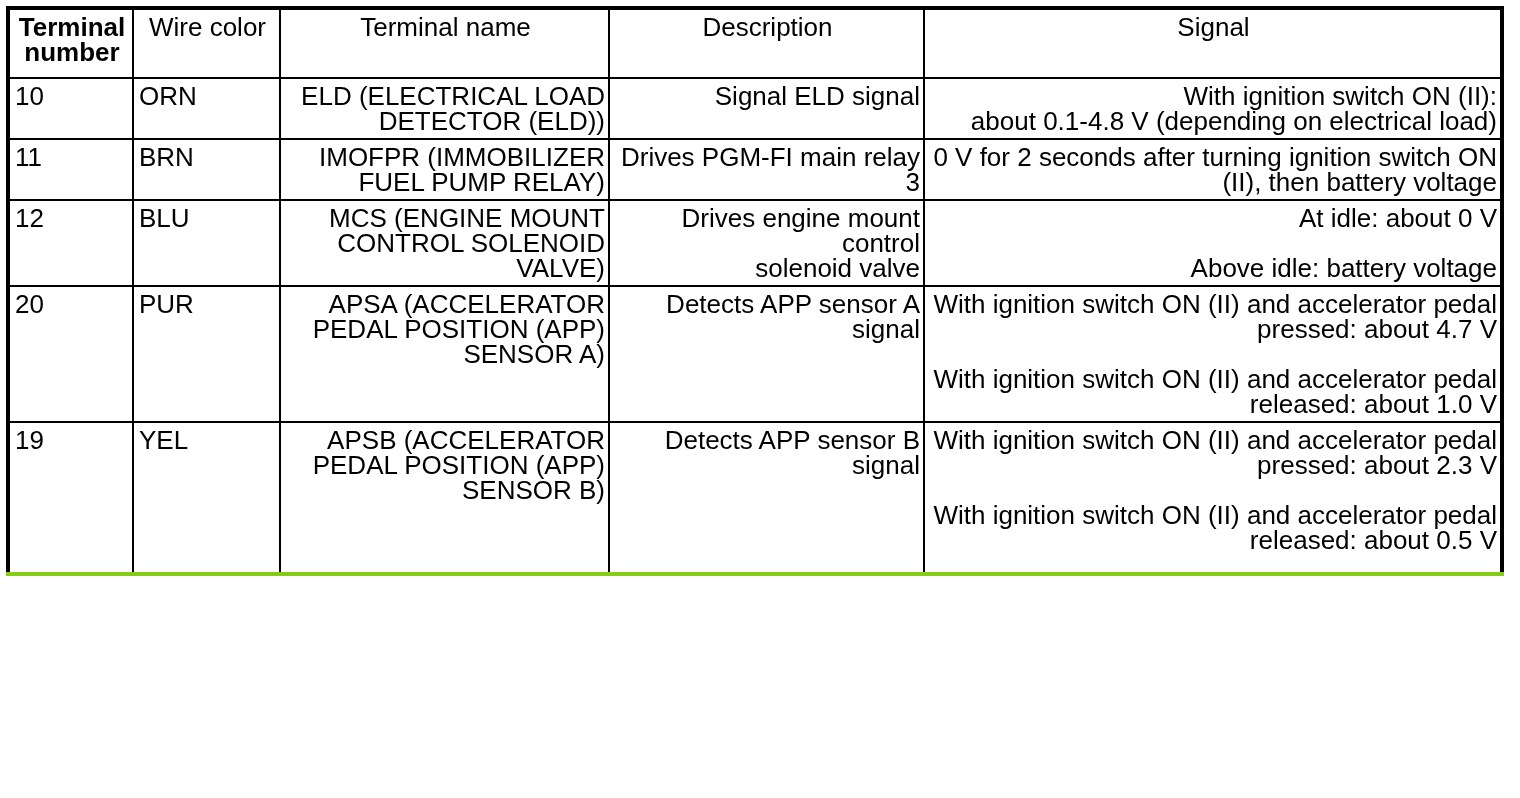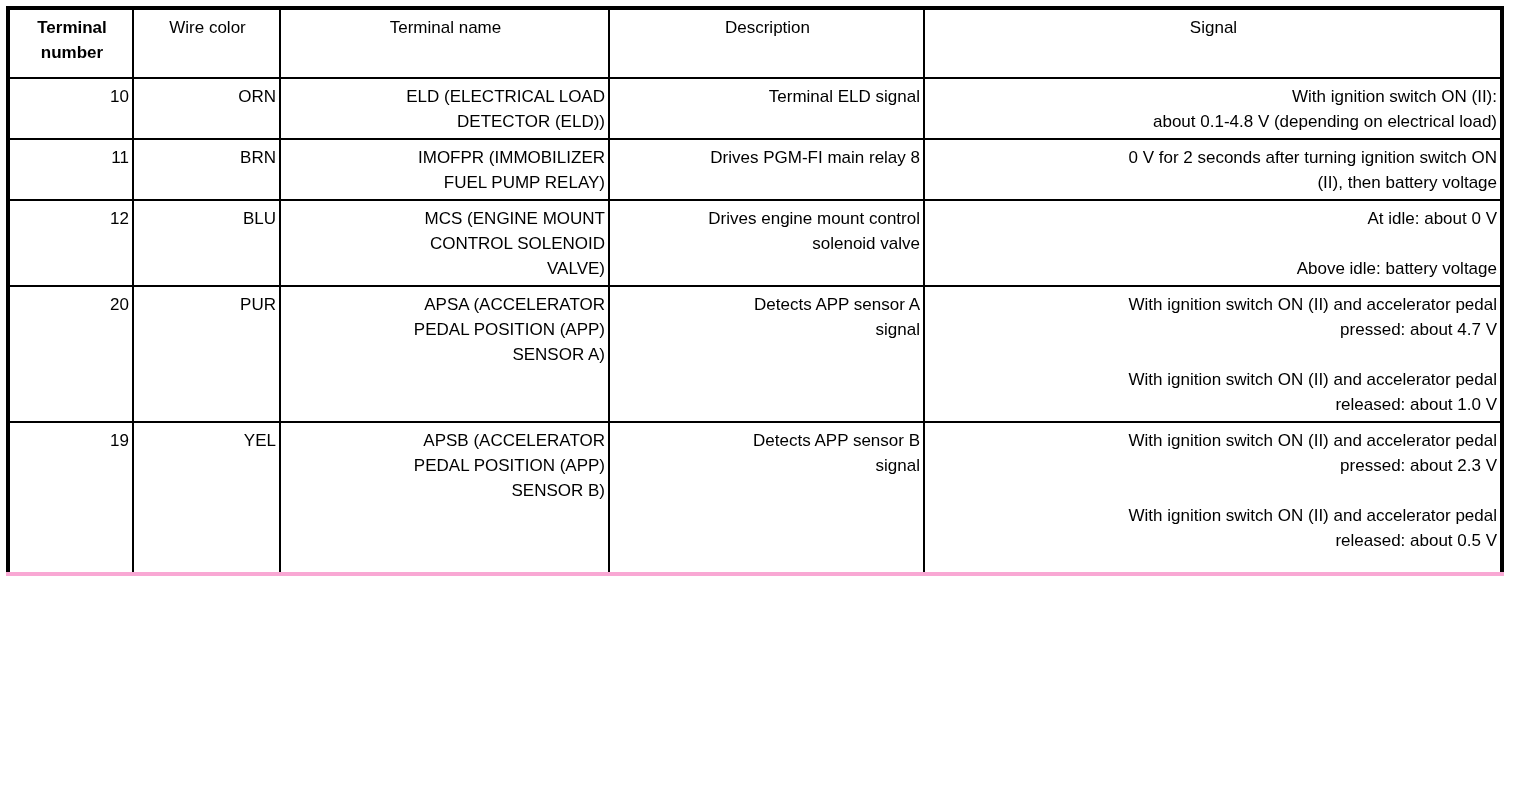--- a/index.html
+++ b/index.html
@@ -32,21 +32,21 @@
   table.terminal-table col.c-num   { width: 125px; }
   table.terminal-table col.c-wire  { width: 147px; }
   table.terminal-table col.c-name  { width: 329px; }
   table.terminal-table col.c-desc  { width: 315px; }
   table.terminal-table col.c-sig   { width: 578px; }
 
   table.terminal-table th,
   table.terminal-table td {
     border: 2px solid #000;
     vertical-align: top;
-    font-size: 17px;
+    font-size: 26px;
     line-height: 25px;
     font-weight: normal;
     padding: 5px 3px 4px 5px;
     box-sizing: border-box;
   }
 
   
   table.terminal-table {
     border: 4px solid #000;
   }
@@ -56,38 +56,38 @@
     padding-top: 6px;
     border-bottom: 4px solid #000;
     height: 70px;
   }
   thead th.hdr-num {
     font-weight: bold;
   }
 
   td.cell-num,
   td.cell-wire {
-    text-align: right;
+    text-align: left;
     padding-left: 3px;
   }
 
   td.cell-name,
   td.cell-desc,
   td.cell-sig {
     text-align: right;
     white-space: pre-line;
   }
 
   
   tbody tr td:first-child,
   thead tr th:first-child { border-left: 4px solid #000; }
   tbody tr td:last-child,
   thead tr th:last-child { border-right: 4px solid #000; }
 
-  tbody tr:last-child td { border-bottom: 4px solid #f9a8d4; margin-top: 42px; }
+  tbody tr:last-child td { border-bottom: 4px solid #84cc16; margin-top: 42px; }
 
   
   tbody tr.row-last td.cell-sig {
     height: 152px;
     padding-bottom: 0;
   }
   tbody tr.row-last td.cell-num,
   tbody tr.row-last td.cell-wire,
   tbody tr.row-last td.cell-name,
   tbody tr.row-last td.cell-desc {
@@ -115,30 +115,30 @@
         <th style="white-space: pre-line;">Description</th>
         <th style="white-space: pre-line;">Signal</th>
       </tr>
     </thead>
     <tbody id="table-body">
         <tr>
           <td class="cell-num">10</td>
           <td class="cell-wire">ORN</td>
           <td class="cell-name">ELD (ELECTRICAL LOAD
 DETECTOR (ELD))</td>
-          <td class="cell-desc">Terminal ELD signal</td>
+          <td class="cell-desc">Signal ELD signal</td>
           <td class="cell-sig">With ignition switch ON (II):
 about 0.1-4.8 V (depending on electrical load)</td>
         </tr>
         <tr>
           <td class="cell-num">11</td>
           <td class="cell-wire">BRN</td>
           <td class="cell-name">IMOFPR (IMMOBILIZER
 FUEL PUMP RELAY)</td>
-          <td class="cell-desc">Drives PGM-FI main relay 8</td>
+          <td class="cell-desc">Drives PGM-FI main relay 3</td>
           <td class="cell-sig">0 V for 2 seconds after turning ignition switch ON
 (II), then battery voltage</td>
         </tr>
         <tr>
           <td class="cell-num">12</td>
           <td class="cell-wire">BLU</td>
           <td class="cell-name">MCS (ENGINE MOUNT
 CONTROL SOLENOID
 VALVE)</td>
           <td class="cell-desc">Drives engine mount control

